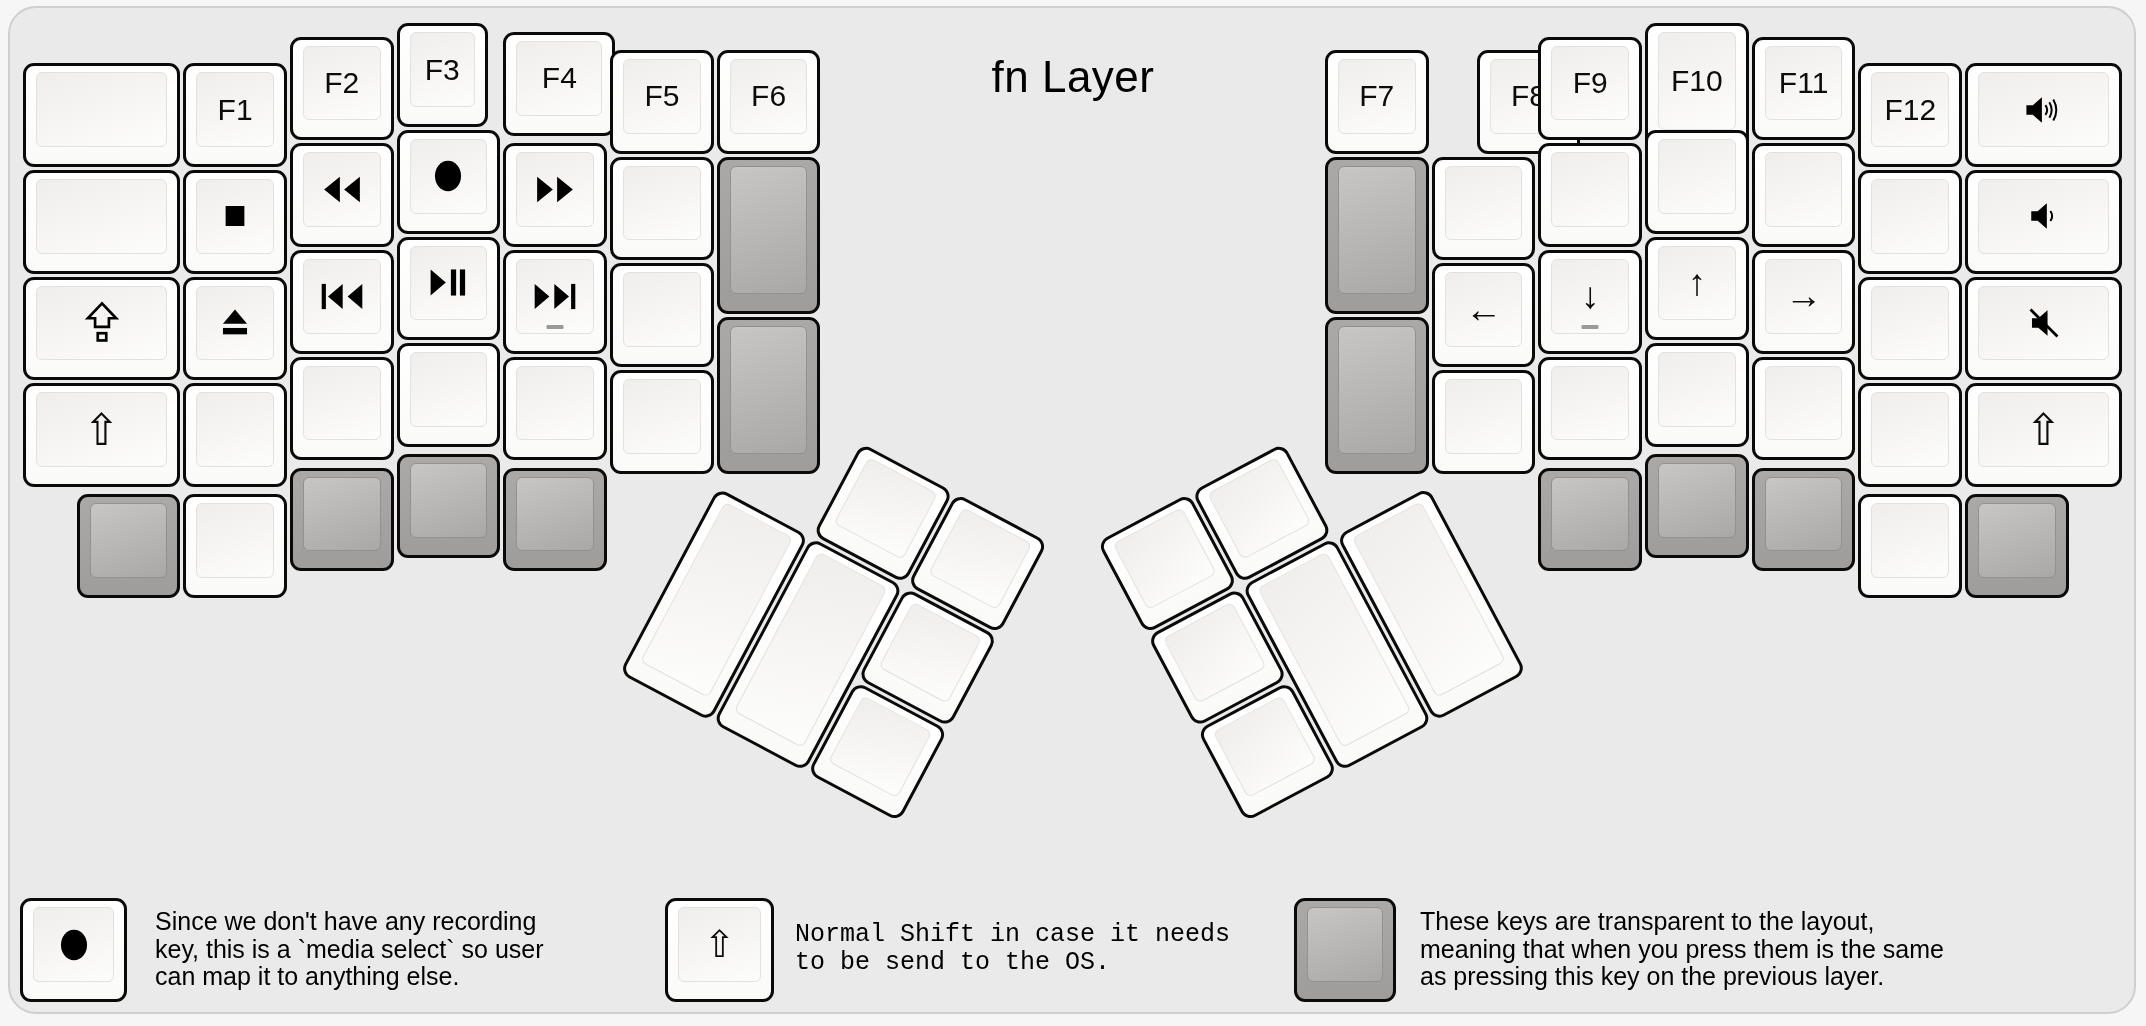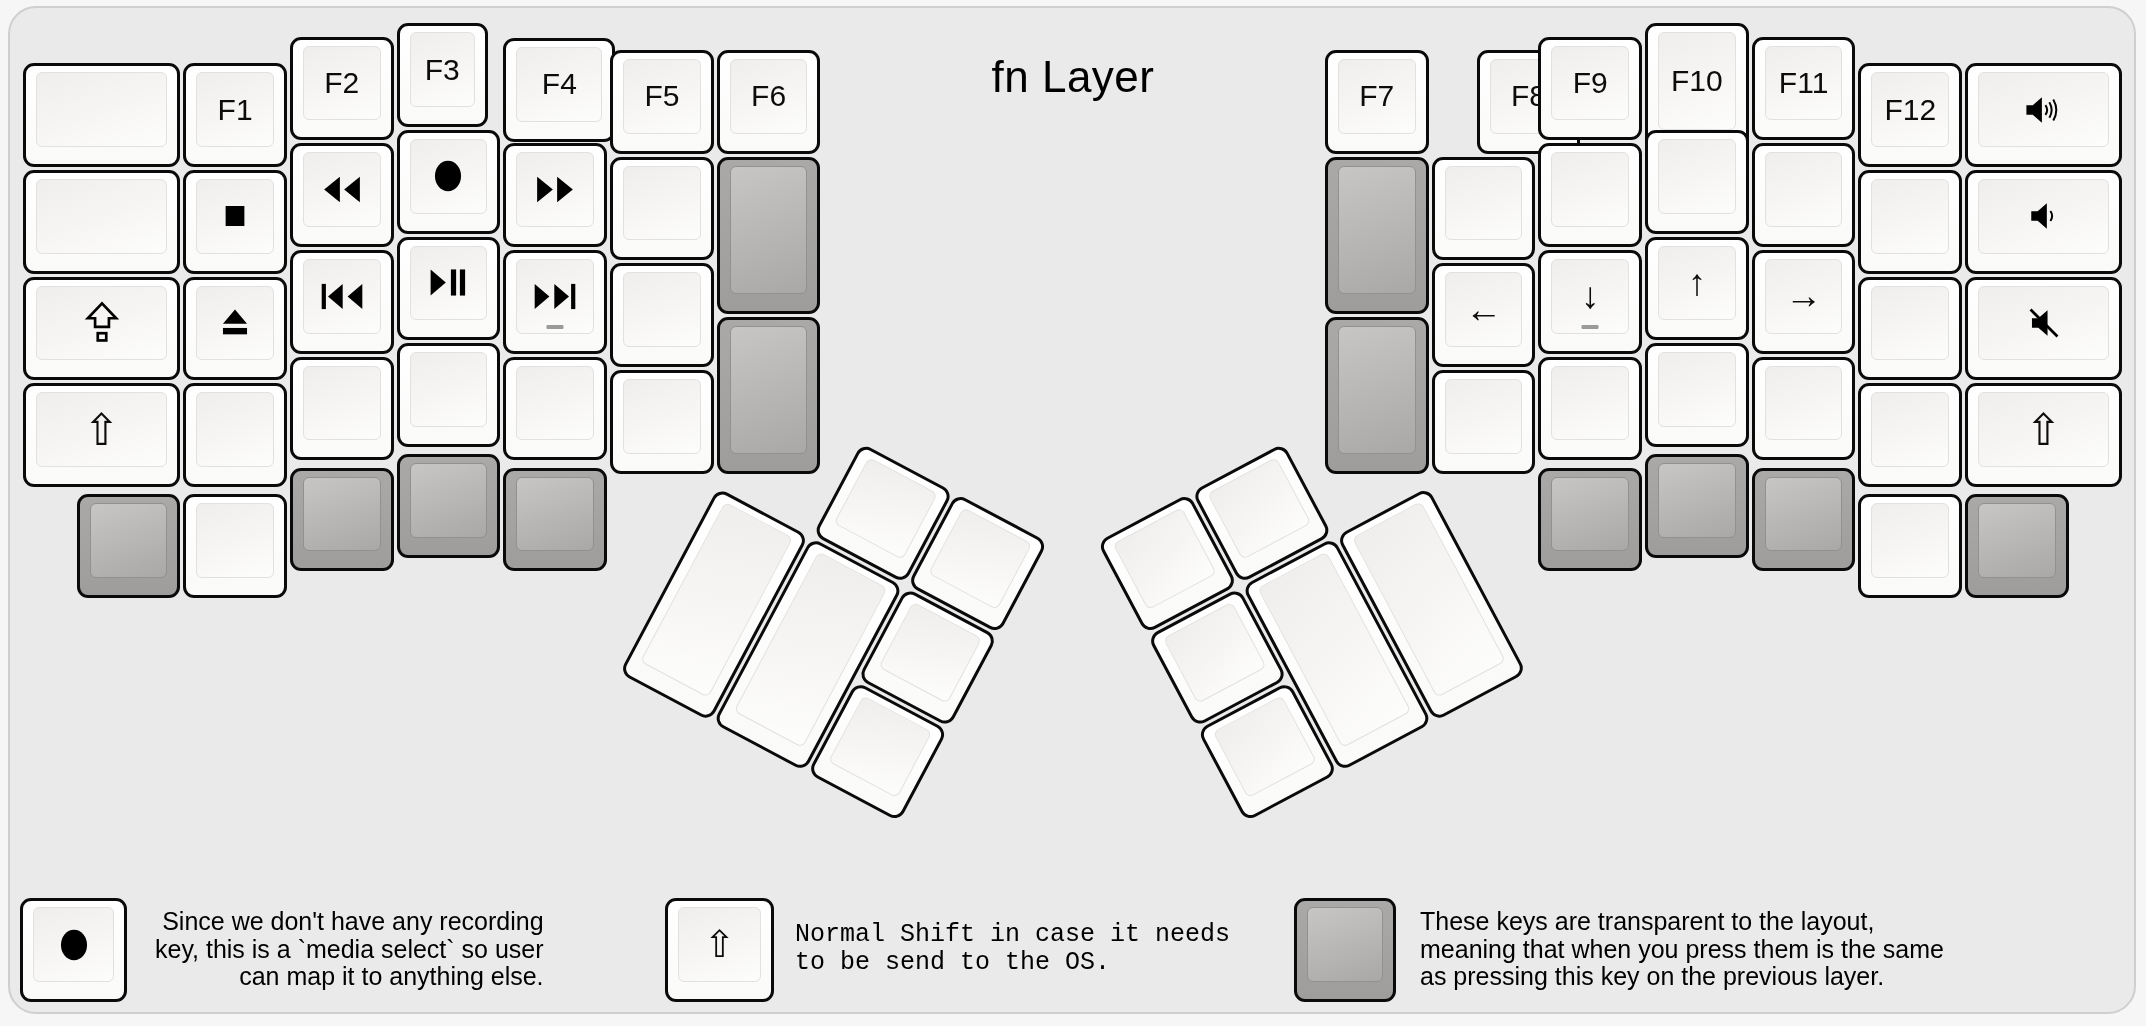--- a/index.html
+++ b/index.html
@@ -148,21 +148,21 @@
         <svg width="38" height="29" viewBox="0 0 26 20">
           <path d="M1 1 L11.5 10 L1 19 Z"></path>
           <rect x="15" y="1" width="3.6" height="18"></rect>
           <rect x="21.2" y="1" width="3.6" height="18"></rect>
         </svg>
       </div>
     </div>
     <div class="key white" style="left: 396.65px; top: 343.3px; width: 103.7px; height: 103.7px;">
       <div class="kinner"></div>
     </div>
-    <div class="key white" style="left: 503.35px; top: 38px; width: 112px; height: 103.7px;">
+    <div class="key white" style="left: 503.35px; top: 32px; width: 112px; height: 103.7px;">
       <div class="kinner"></div>
       <div class="kface">
         <span class="klabel">F4</span>
       </div>
     </div>
     <div class="key white" style="left: 503.35px; top: 143.238px; width: 103.7px; height: 103.7px;">
       <div class="kinner"></div>
       <div class="kface">
         <svg width="40" height="29" viewBox="0 0 28 20">
           <path d="M15.5 1 V19 L26.5 10 Z"></path>
@@ -422,21 +422,21 @@
   <div class="legend-item-key" id="legend-key-0" style="left:20px;top:898px;width:110px;height:107px;">
       <div class="key white" style="left: 0px; top: 0px; width: 107px; height: 104px;">
         <div class="kinner"></div>
         <div class="kface">
           <svg width="36" height="36" viewBox="0 0 24 24">
             <ellipse cx="12" cy="12" rx="8.7" ry="10.2"></ellipse>
           </svg>
         </div>
       </div>
     </div>
-  <div class="legend-text" style="left:155px;top:908px;text-align:right;">
+  <div class="legend-text" style="left:155px;top:908px;">
     <div>Since we don't have any recording</div>
     <div>key, this is a `media select` so user</div>
     <div>can map it to anything else.</div>
   </div>
 
   <div class="legend-item-key" id="legend-key-1" style="left:665px;top:898px;width:112px;height:107px;">
       <div class="key white" style="left: 0px; top: 0px; width: 109px; height: 104px;">
         <div class="kinner"></div>
         <div class="kface">
           <span class="klabel lg">⇧</span>

